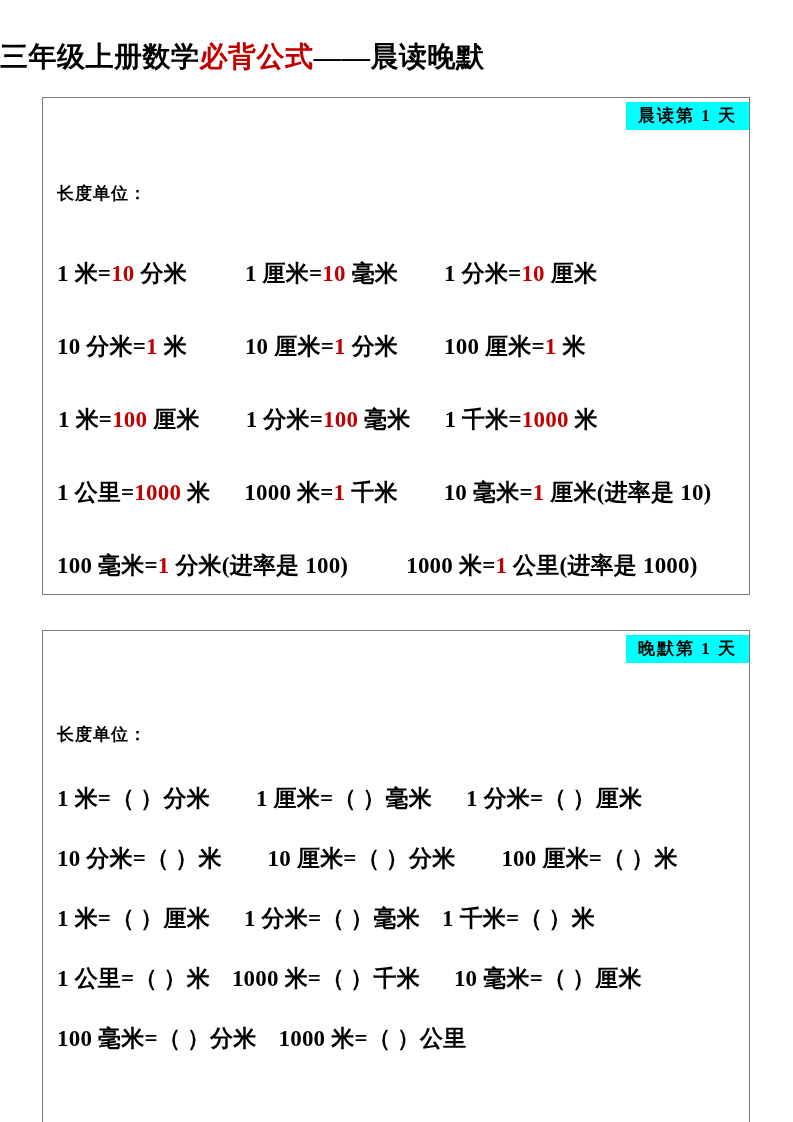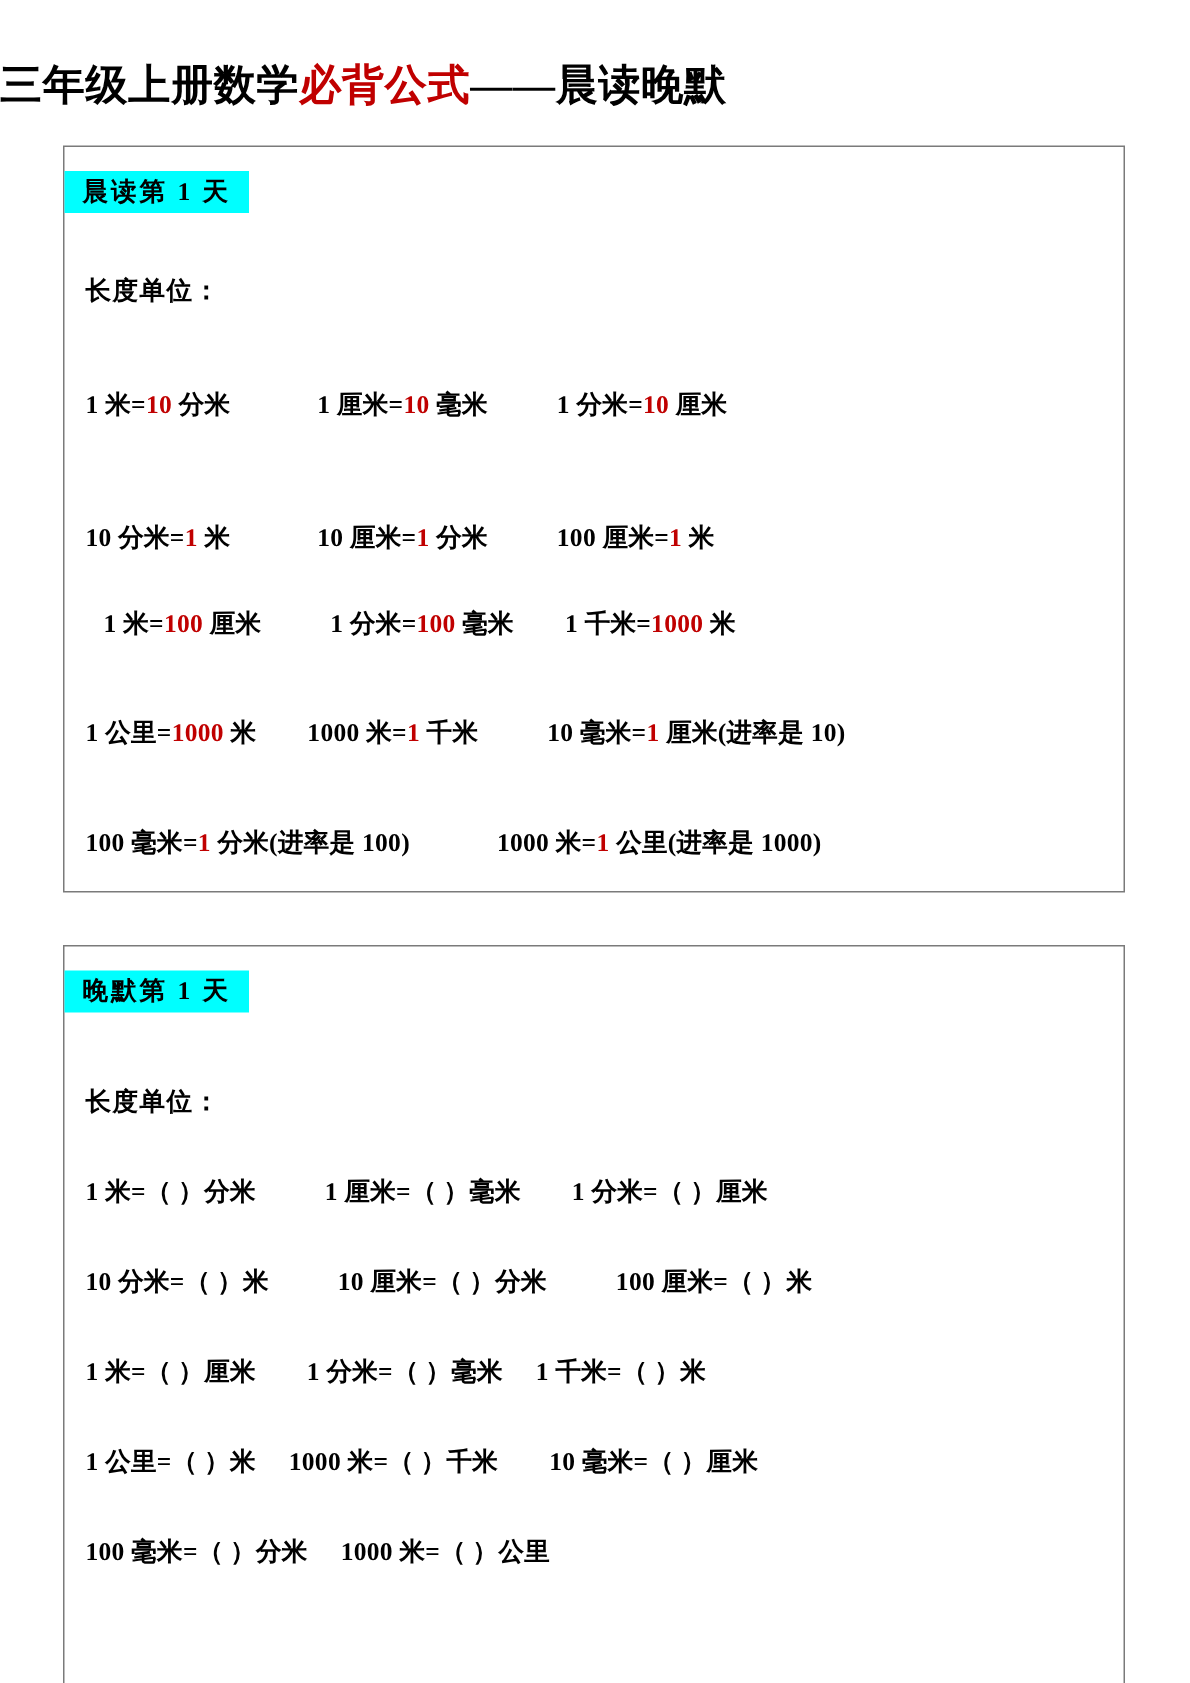--- a/index.html
+++ b/index.html
@@ -46,22 +46,22 @@
     width: 708px;
     border: 1.5px solid #7a7a7a;
     box-sizing: border-box;
     background: #ffffff;
   }
   .box-1 { top: 97px; height: 498px; }
   .box-2 { top: 630px; height: 553px; }
 
   .box-header {
     width: 100%;
-    text-align: left;
-    margin-top: 16px;
+    text-align: right;
+    margin-top: 4px;
     margin-bottom: 0;
     line-height: 1;
   }
   .day-label {
     display: inline-block;
     background: #00FFFF;
     color: #000000;
     font-size: 17px;
     font-weight: bold;
     padding: 5px 12px 6px 12px;
@@ -73,36 +73,36 @@
   .section-label {
     font-size: 17px;
     font-weight: bold;
     letter-spacing: 1px;
     white-space: nowrap;
   }
 
   .eq-row {
     display: block;
     white-space: nowrap;
-    font-size: 17px;
+    font-size: 23px;
     font-weight: bold;
     letter-spacing: 0.2px;
   }
   .eq {
     display: inline-block;
     white-space: nowrap;
   }
   .eq .num-red { color: #C00000; }
   .eq .plain { color: #000000; }
 
   
   .b1-label { position: absolute; left: 14px; top: 84px; }
   .b1-r1 { position: absolute; left: 14px; top: 160px; }
-  .b1-r2 { position: absolute; left: 14px; top: 233px; margin-top: 16px; }
-  .b1-r3 { position: absolute; left: 26px; top: 306px; text-decoration: underline; }
+  .b1-r2 { position: absolute; left: 14px; top: 233px; }
+  .b1-r3 { position: absolute; left: 15px; top: 306px; text-decoration: underline; }
   .b1-r4 { position: absolute; left: 14px; top: 379px; }
   .b1-r5 { position: absolute; left: 14px; top: 452px; }
 
   
   .b2-label { position: absolute; left: 14px; top: 92px; }
   .b2-r1 { position: absolute; left: 14px; top: 152px; }
   .b2-r2 { position: absolute; left: 14px; top: 212px; }
   .b2-r3 { position: absolute; left: 14px; top: 272px; }
   .b2-r4 { position: absolute; left: 14px; top: 332px; }
   .b2-r5 { position: absolute; left: 14px; top: 392px; text-decoration: underline; }

